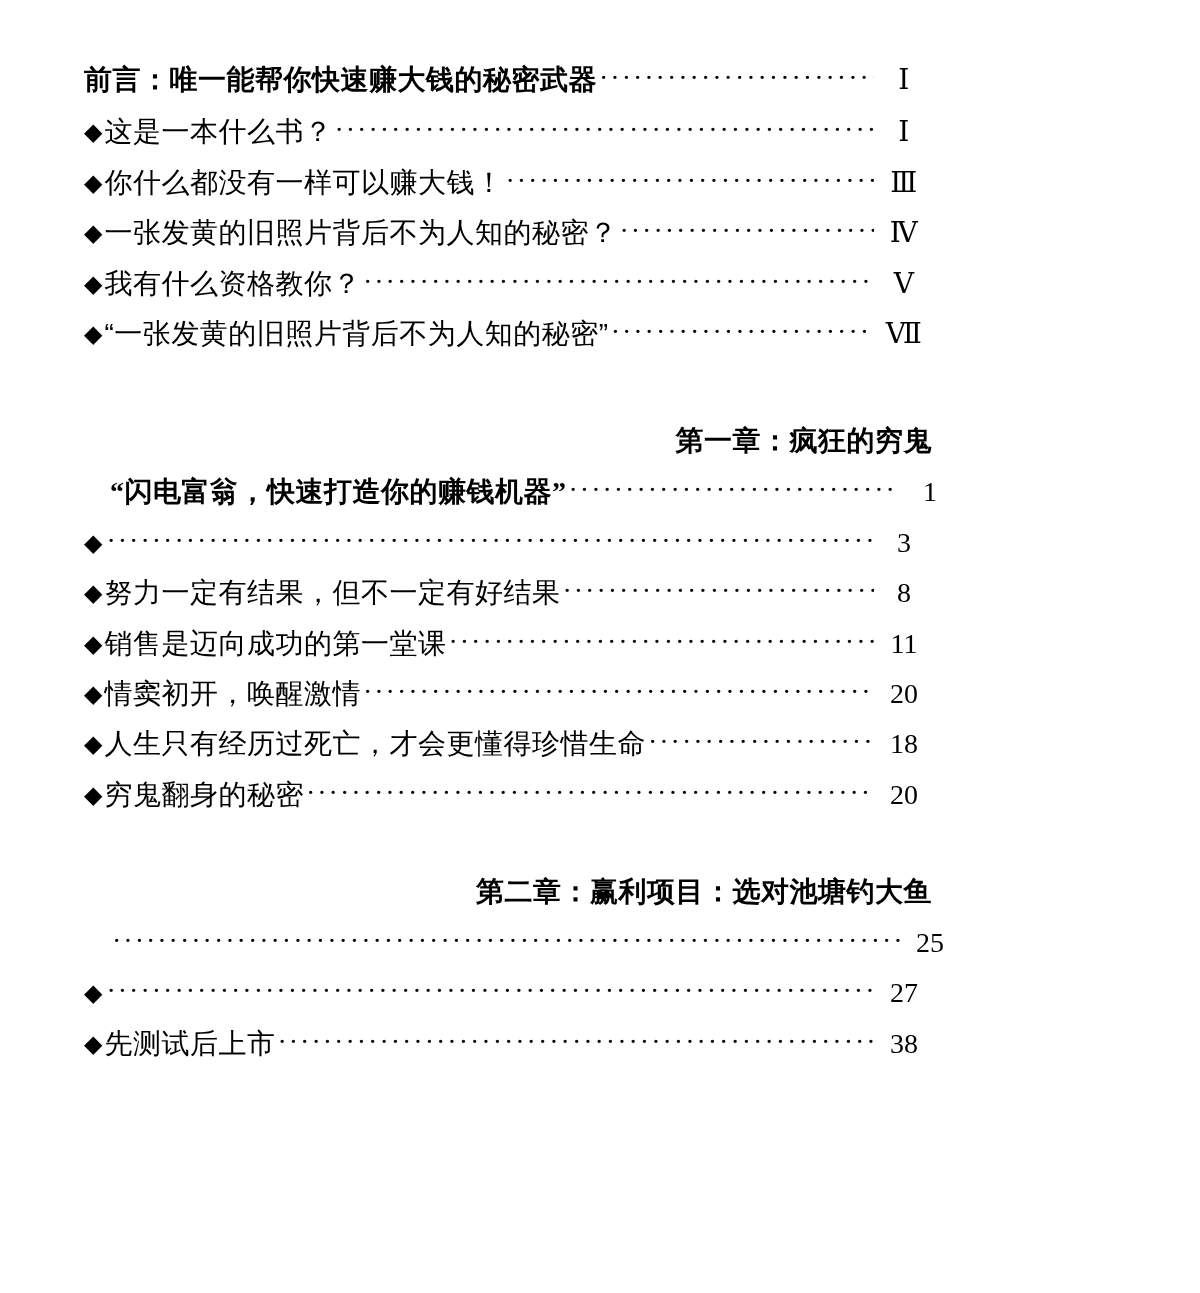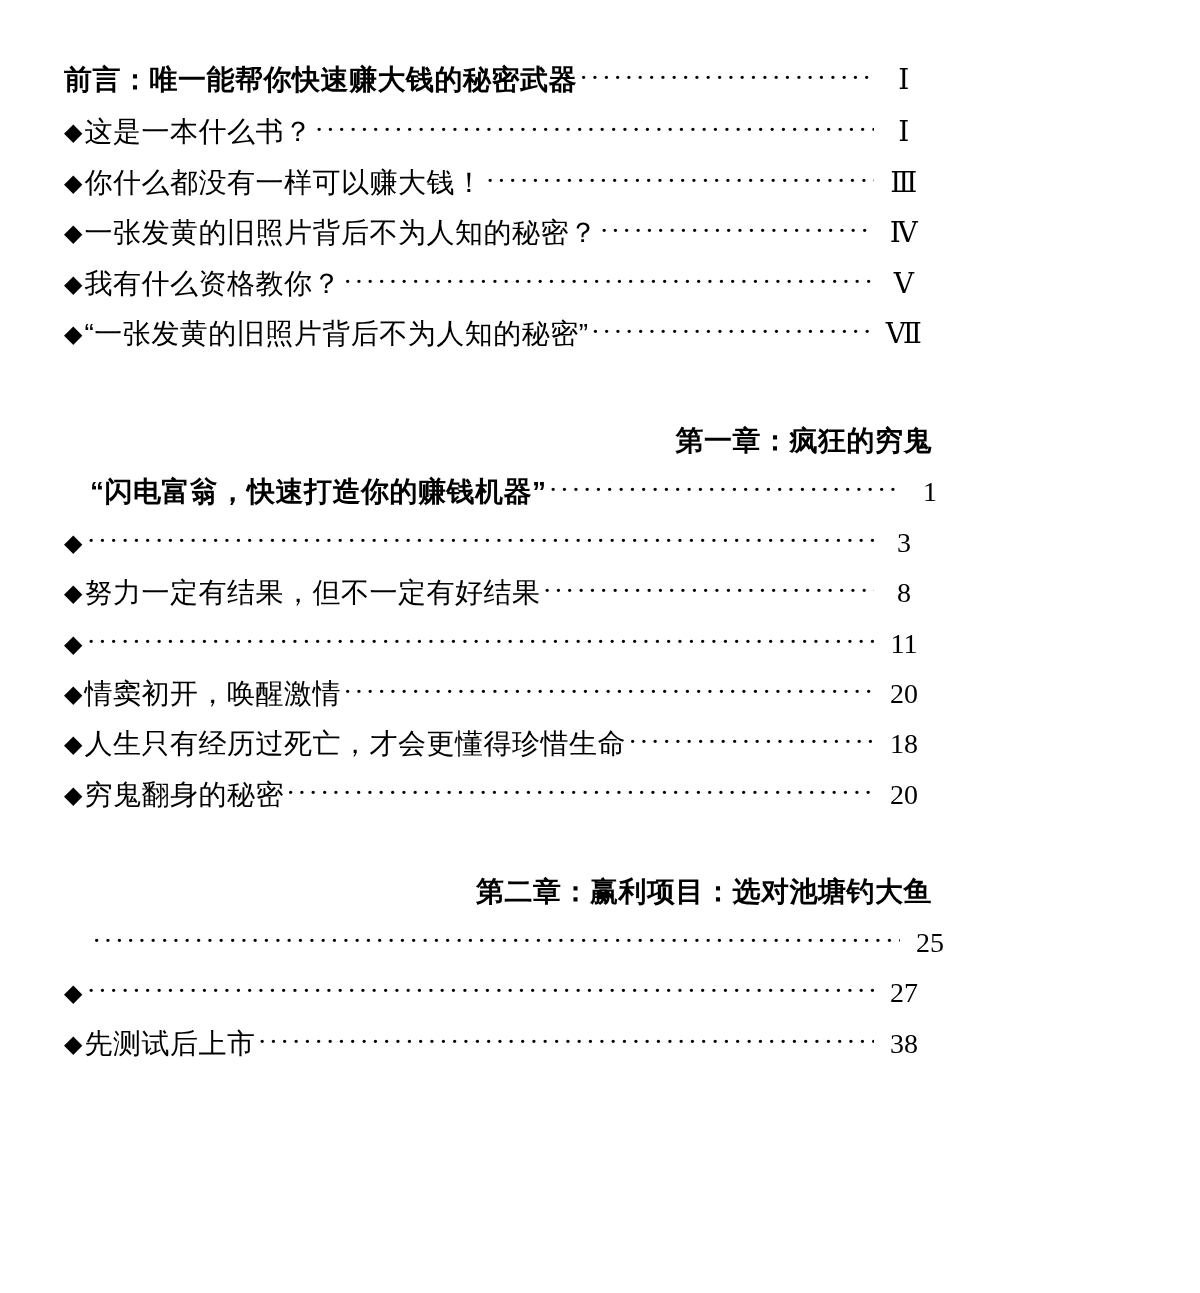--- a/index.html
+++ b/index.html
@@ -10,21 +10,21 @@
   body {
     width: 1200px;
     min-height: 1293px;
     font-family: "Liberation Serif", "DejaVu Serif", serif;
     color: #000000;
   }
   .page {
     width: 1028px;
     min-height: 1293px;
     box-sizing: border-box;
-    padding: 62px 96px 20px 64px;
+    padding: 62px 96px 20px 84px;
     position: relative;
   }
 
   
   .toc-row {
     display: flex;
     align-items: baseline;
     width: 100%;
     margin: 0 0 14px 0;
     line-height: 1.30;
@@ -72,21 +72,21 @@
     letter-spacing: 0.5px;
     text-align: right;
   }
 
   
   .quote-row {
     padding-left: 26px;
   }
   .quote-row .toc-label {
     font-weight: bold;
-    font-family: Liberation Sans, sans-serif;
+    font-family: Liberation Serif, serif;
   }
 
   
   .bullet {
     font-size: 24px;
     margin-right: 2px;
     line-height: 1;
     position: relative;
     top: -1px;
   }
@@ -171,20 +171,21 @@
 
   <div class="toc-row bullet-row">
     <span class="bullet">◆</span>
     <span class="toc-label">努力一定有结果，但不一定有好结果</span>
     <span class="toc-dots">·····································································································</span>
     <span class="toc-page">8</span>
   </div>
 
   <div class="toc-row bullet-row">
     <span class="bullet">◆</span>
+    <span class="toc-label">销售是迈向成功的第一堂课</span>
     <span class="toc-dots">·····································································································</span>
     <span class="toc-page">11</span>
   </div>
 
   <div class="toc-row bullet-row">
     <span class="bullet">◆</span>
     <span class="toc-label">情窦初开，唤醒激情</span>
     <span class="toc-dots">·····································································································</span>
     <span class="toc-page">20</span>
   </div>

